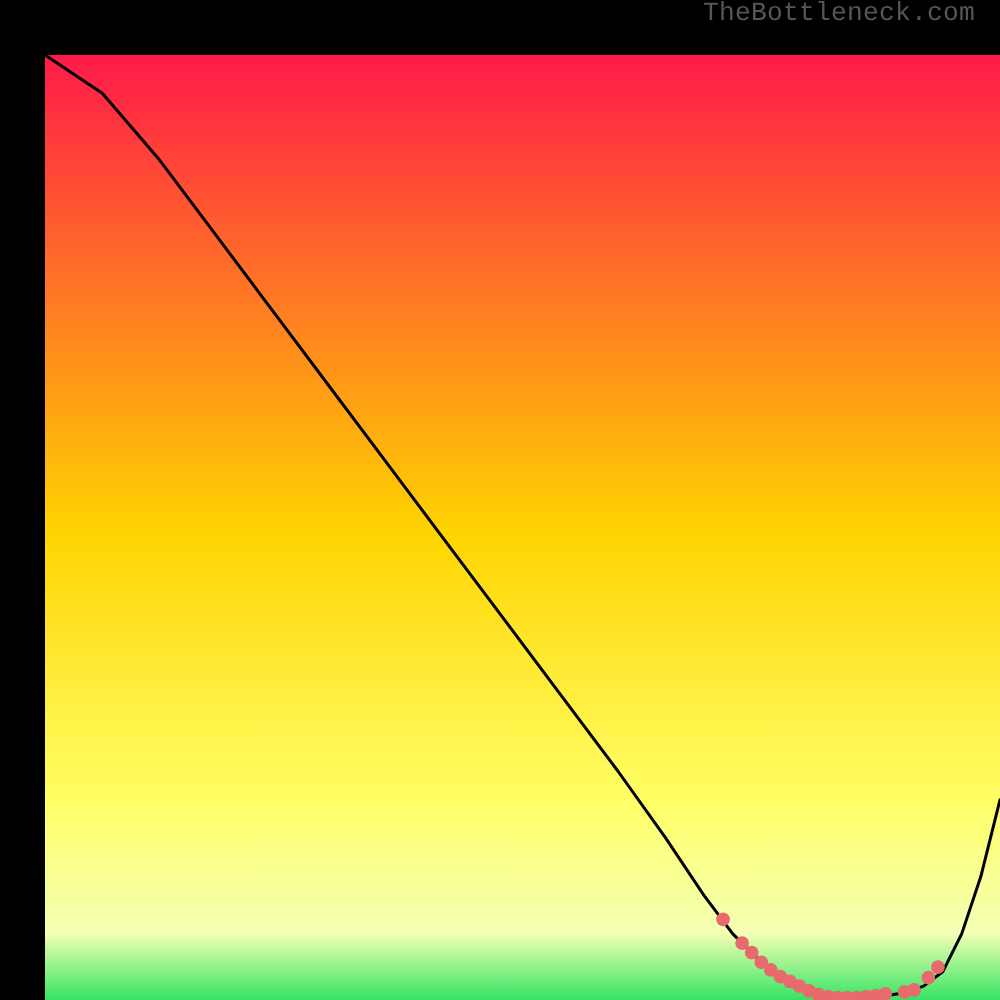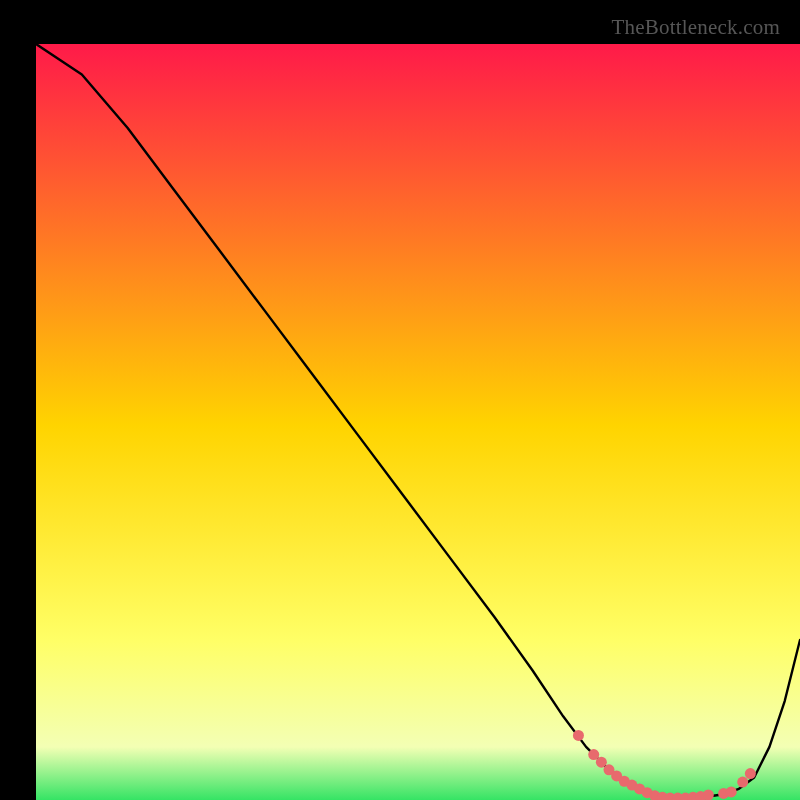--- a/index.html
+++ b/index.html
@@ -7,23 +7,23 @@
   .frame {
     position: absolute;
     left: 18px;
     top: 22px;
     width: 764px;
     height: 764px;
     background: #000;
   }
   .watermark {
     position: absolute;
-    top: 15px;
+    top: 0;
     right: 20px;
-    font-family: Liberation Serif, serif;
+    font-family: Liberation Mono, monospace;
     font-size: 21px;
     color: #565656;
     letter-spacing: 0.2px;
   }
   .plot {
     position: absolute;
     left: 18px;
     top: 22px;
     width: 764px;
     height: 764px;

